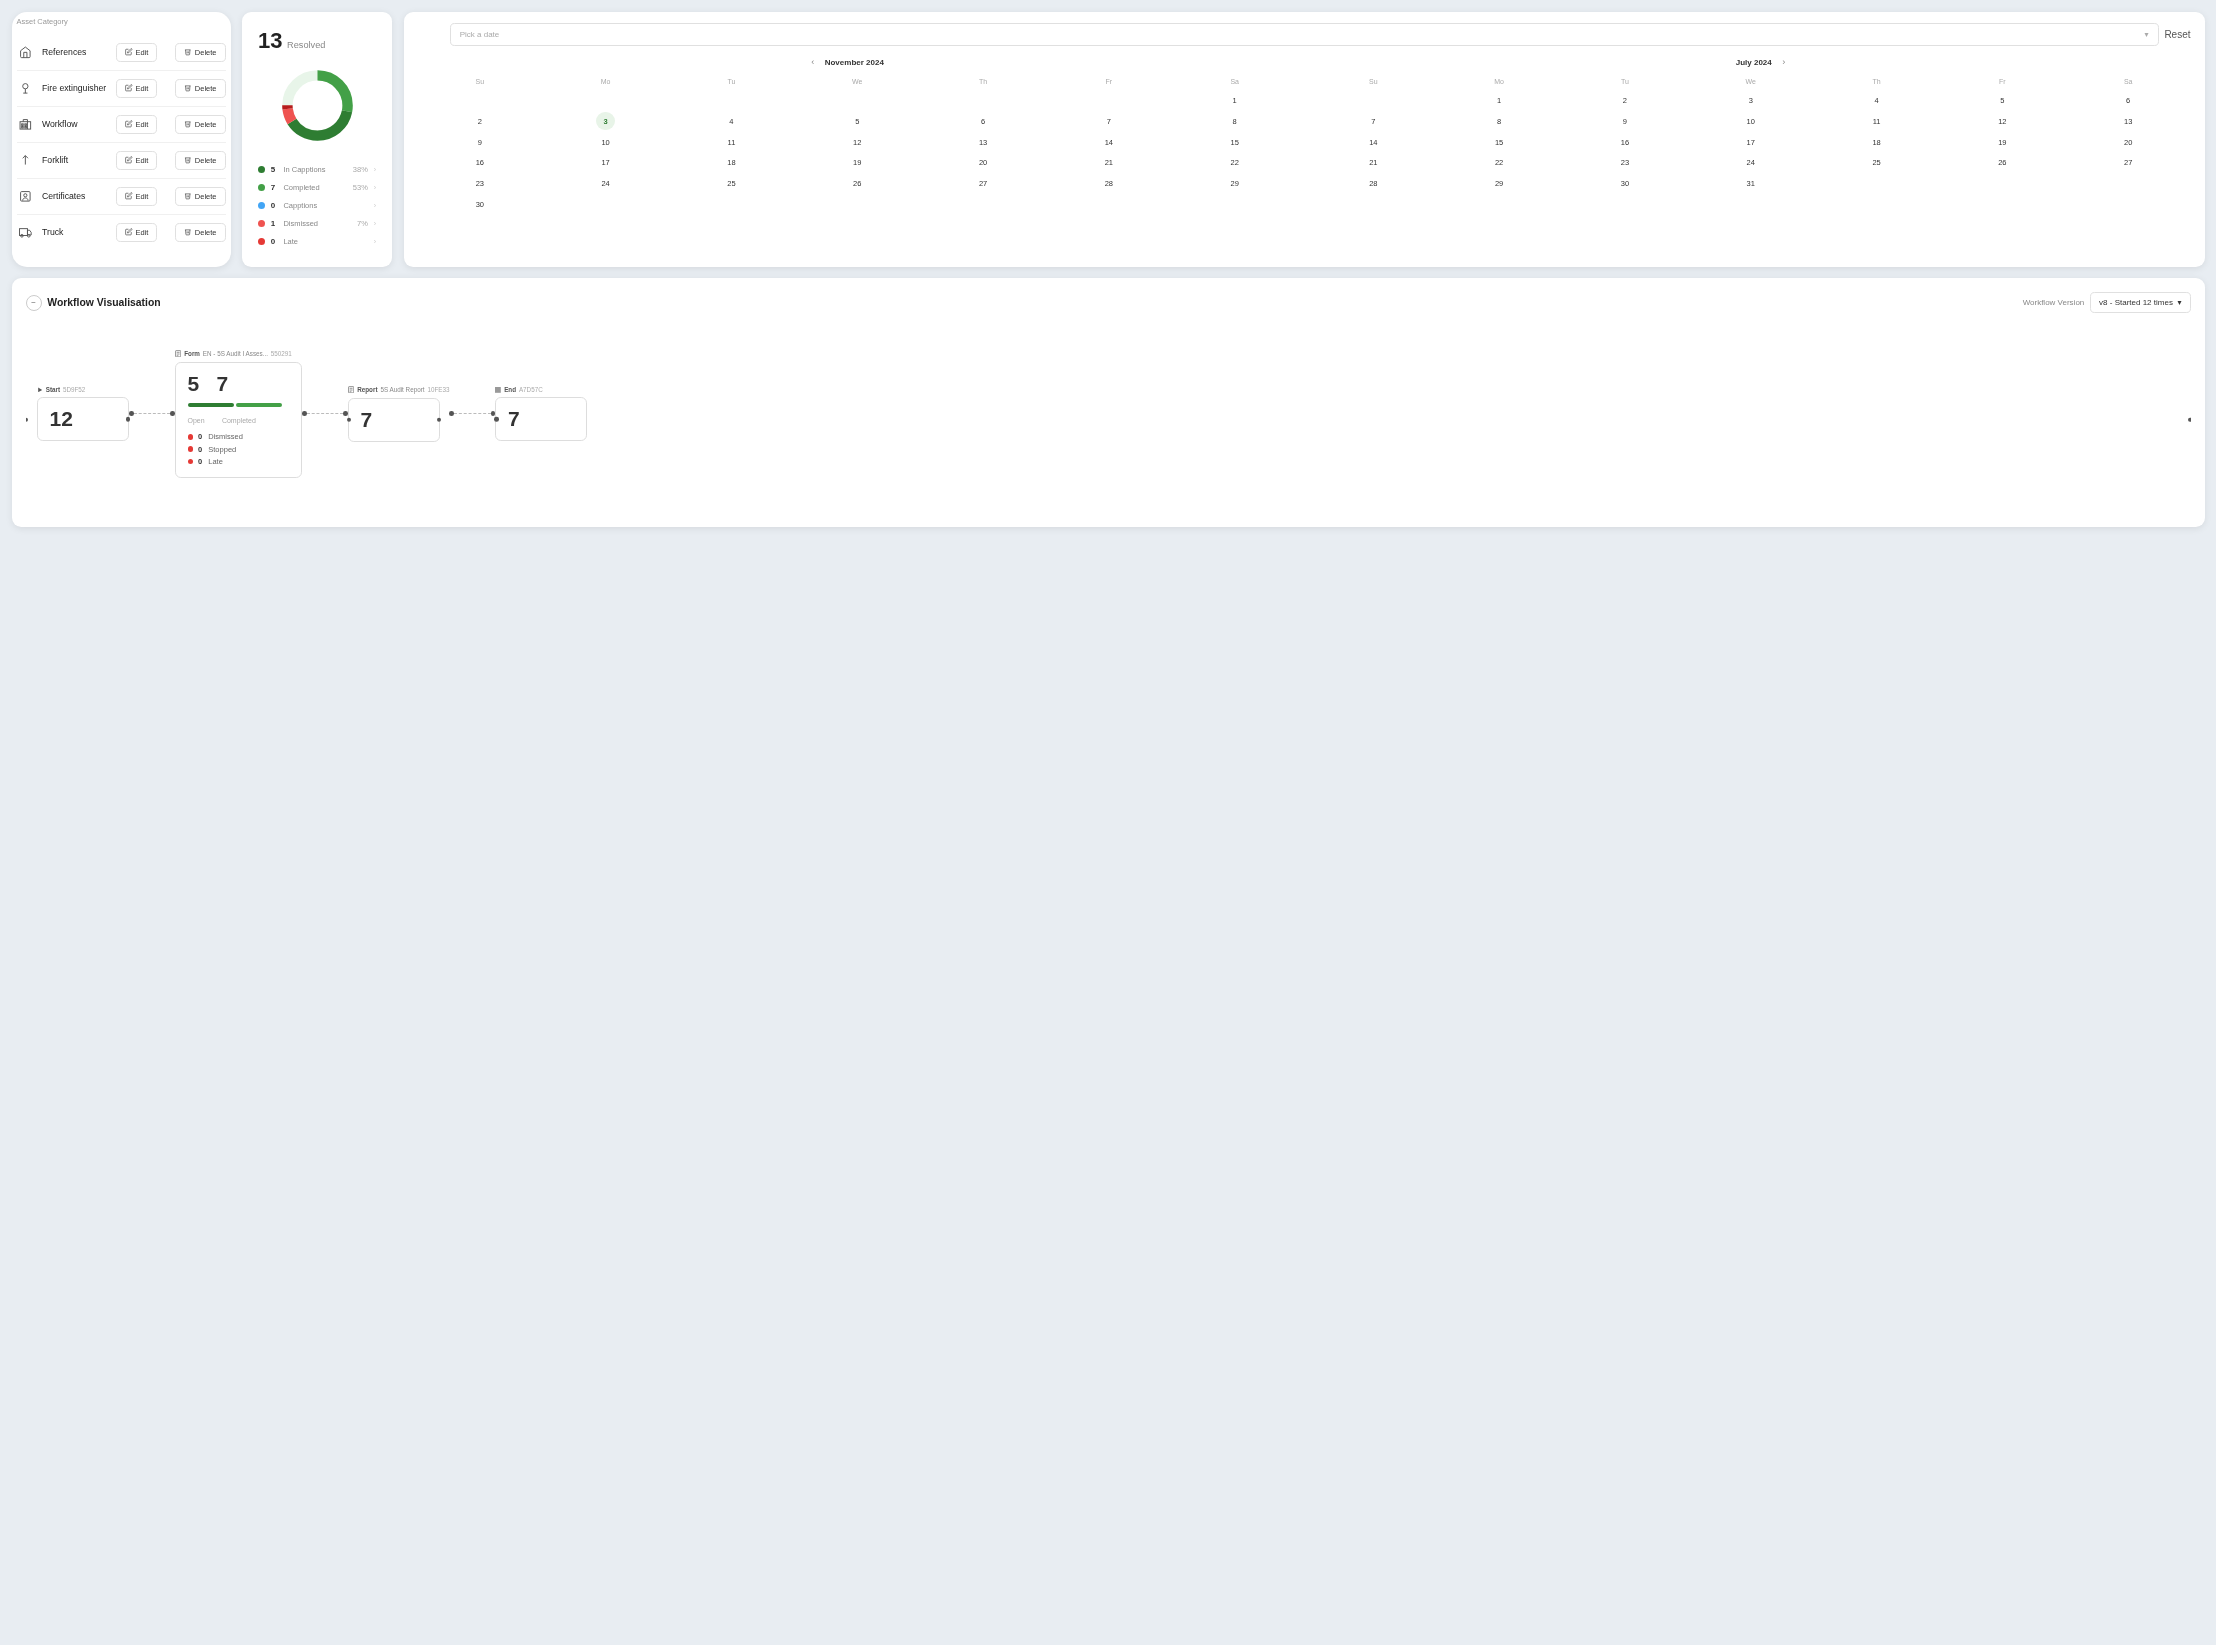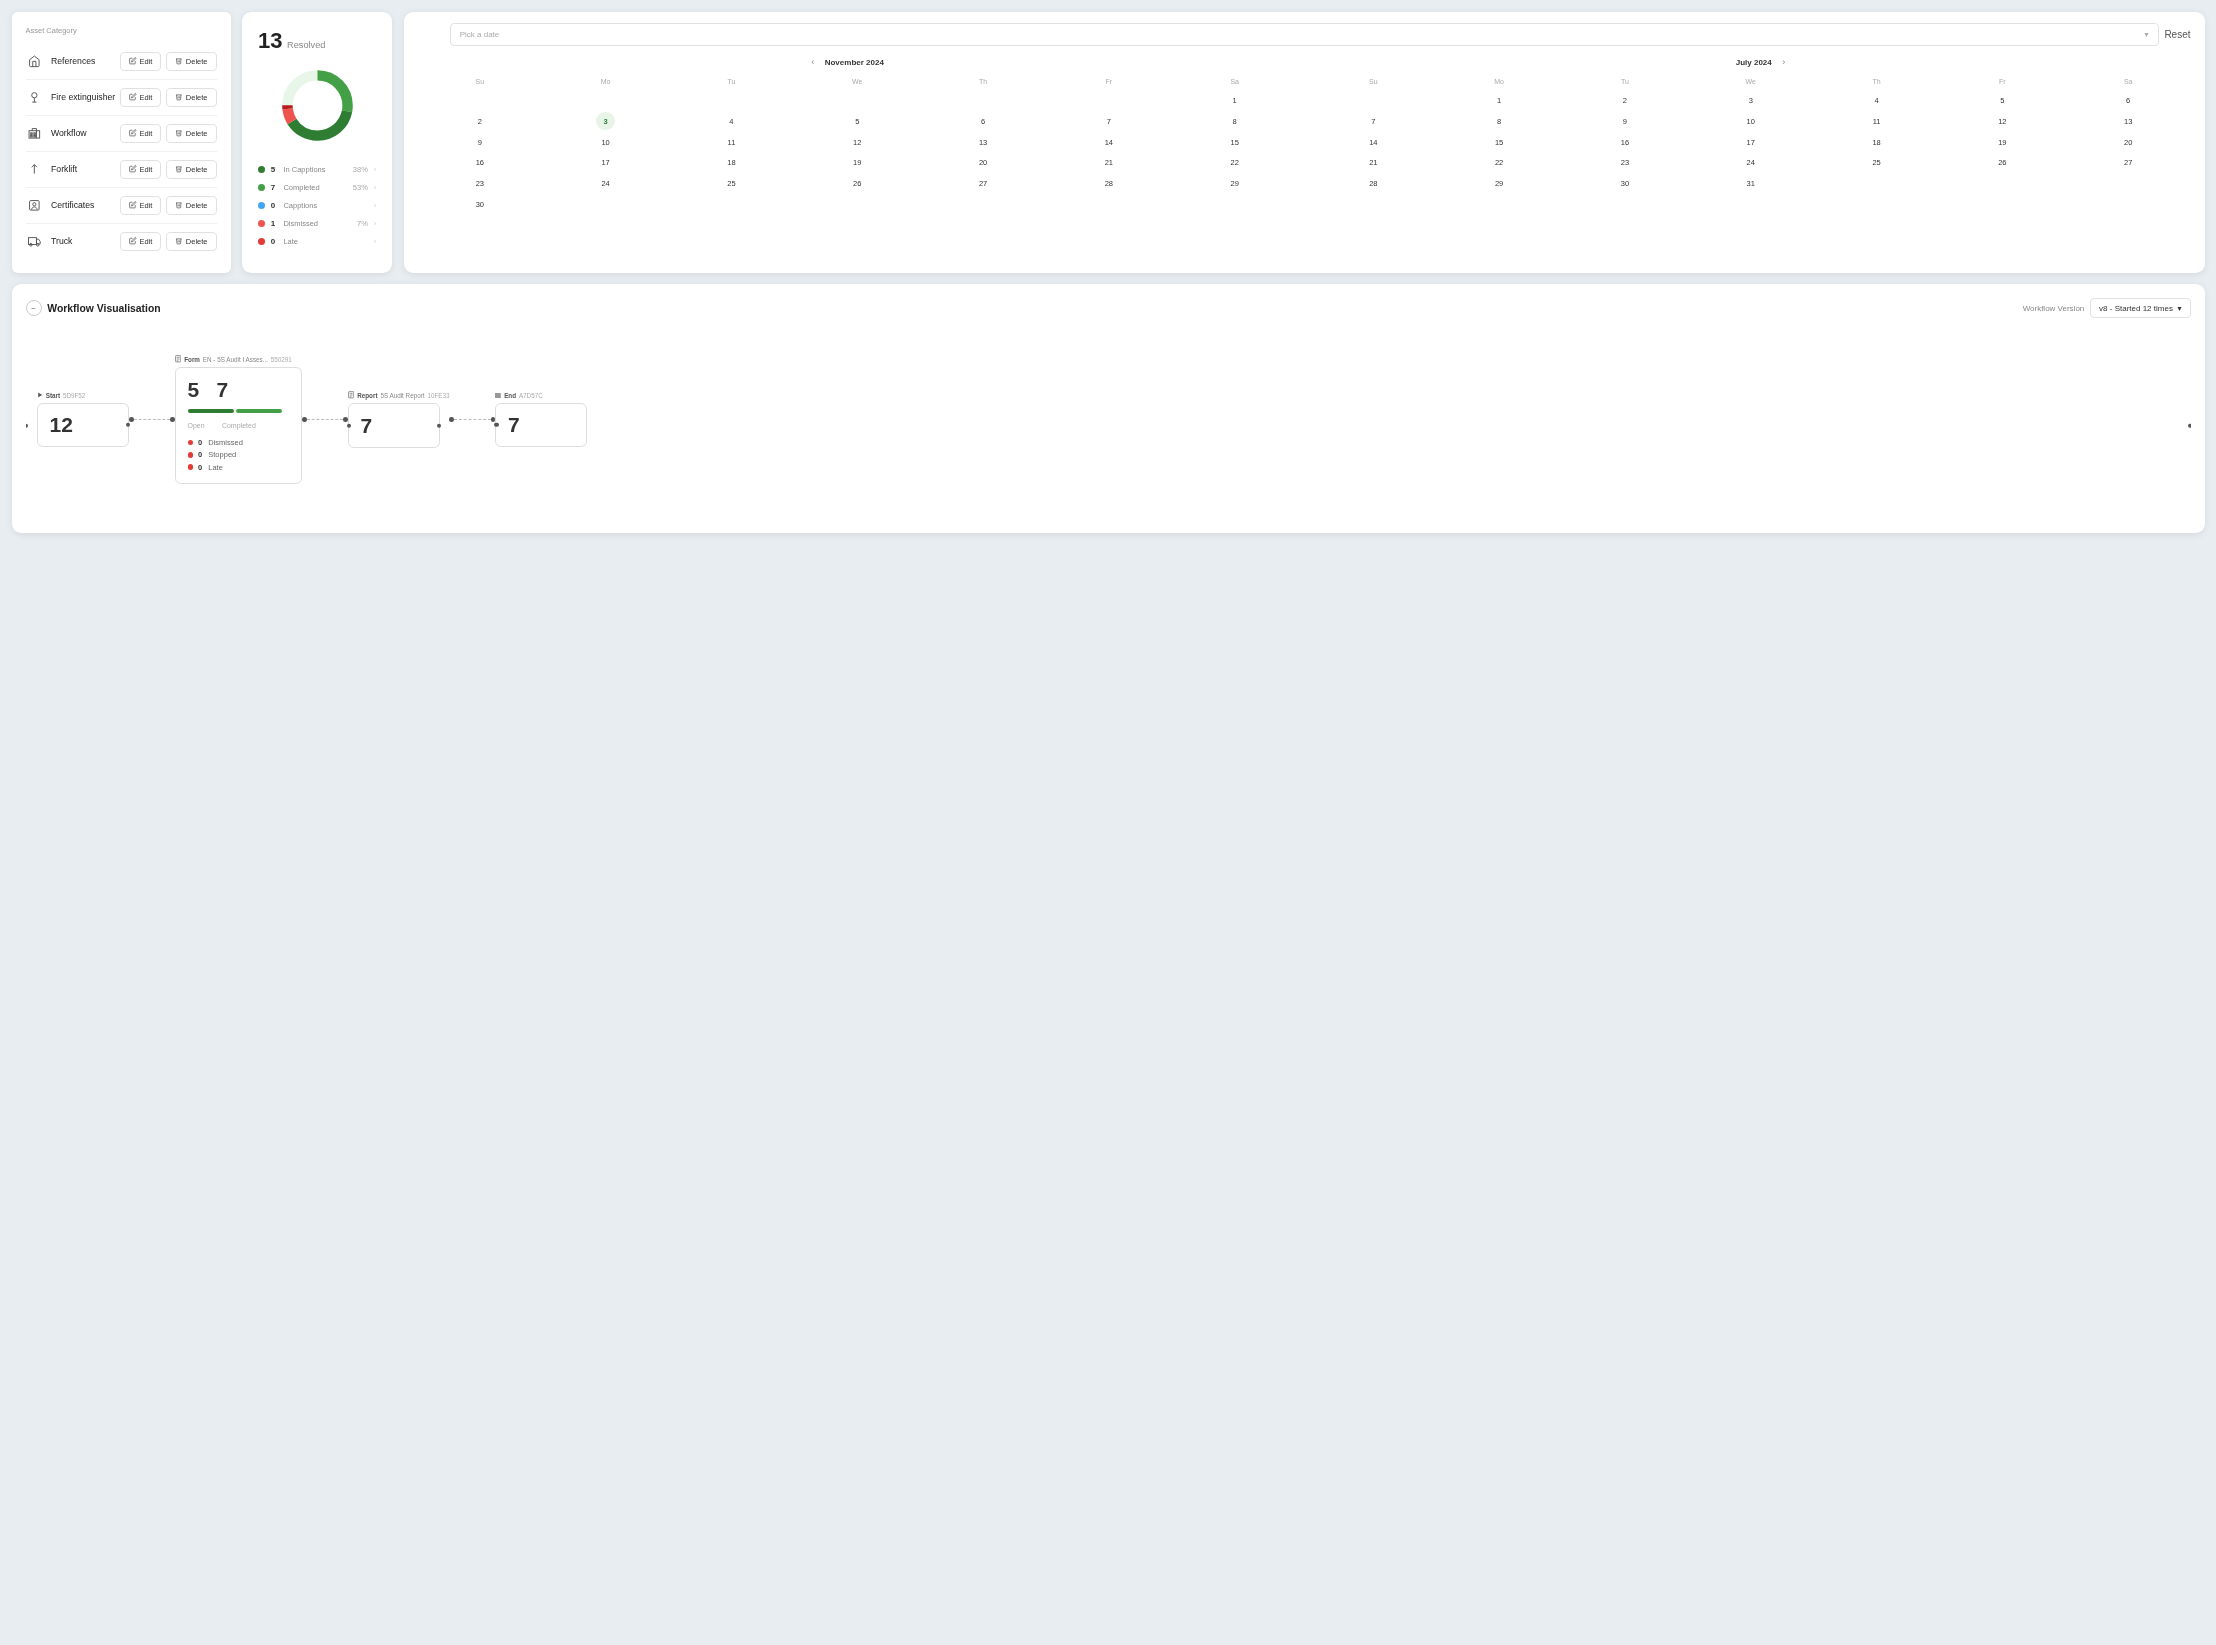--- a/index.html
+++ b/index.html
@@ -12,22 +12,22 @@
 
     .top-section {
       display: flex;
       gap: 11.5px;
       margin-bottom: 11.5px;
     }
 
     
     .asset-card {
       background: #fff;
-      border-radius: 6px;
-      padding: 14px;
+      border-radius: 15px;
+      padding: 5px;
       min-width: 219px;
       box-shadow: 0 1.2px 7px rgba(0,0,0,0.08);
     }
     .asset-card-title {
       font-size: 7.5px;
       color: #999;
       margin-bottom: 9.2px;
       font-weight: 400;
     }
     .asset-row {
@@ -49,21 +49,21 @@
       flex-shrink: 0;
     }
     .asset-name {
       flex: 1;
       font-size: 8.7px;
       color: #222;
       font-weight: 400;
     }
     .asset-actions {
       display: flex;
-      gap: 5px;
+      gap: 18px;
     }
     .btn-edit, .btn-delete {
       display: flex;
       align-items: center;
       gap: 2.9px;
       padding: 4px 8px;
       border-radius: 4.6px;
       border: 0.6px solid #e0e0e0;
       background: #fff;
       font-size: 7.5px;

